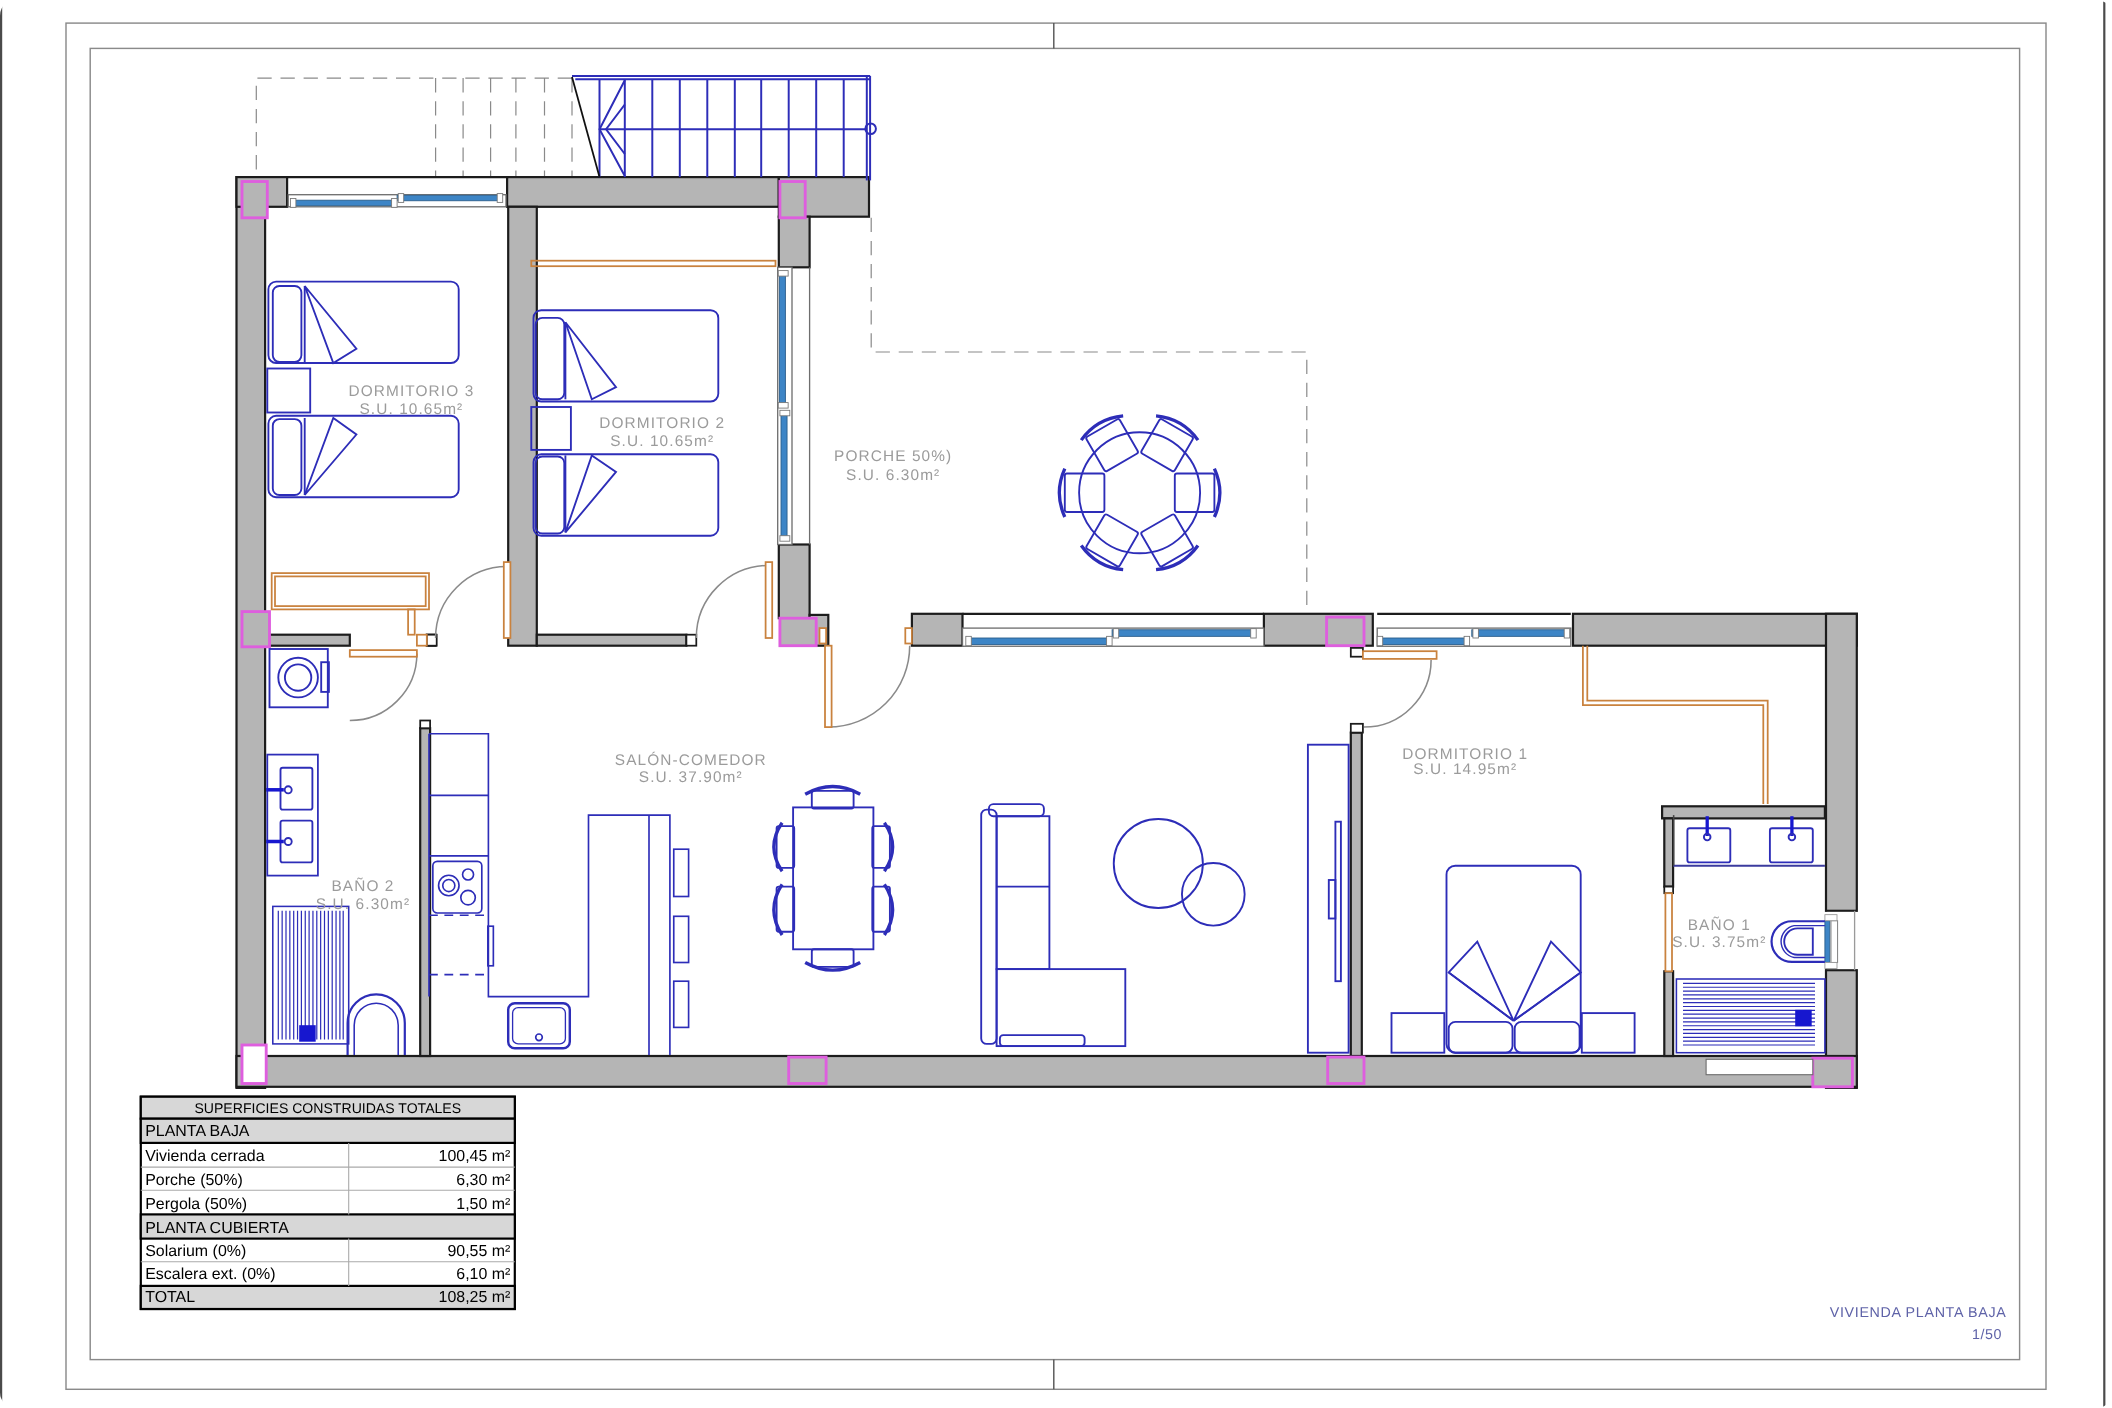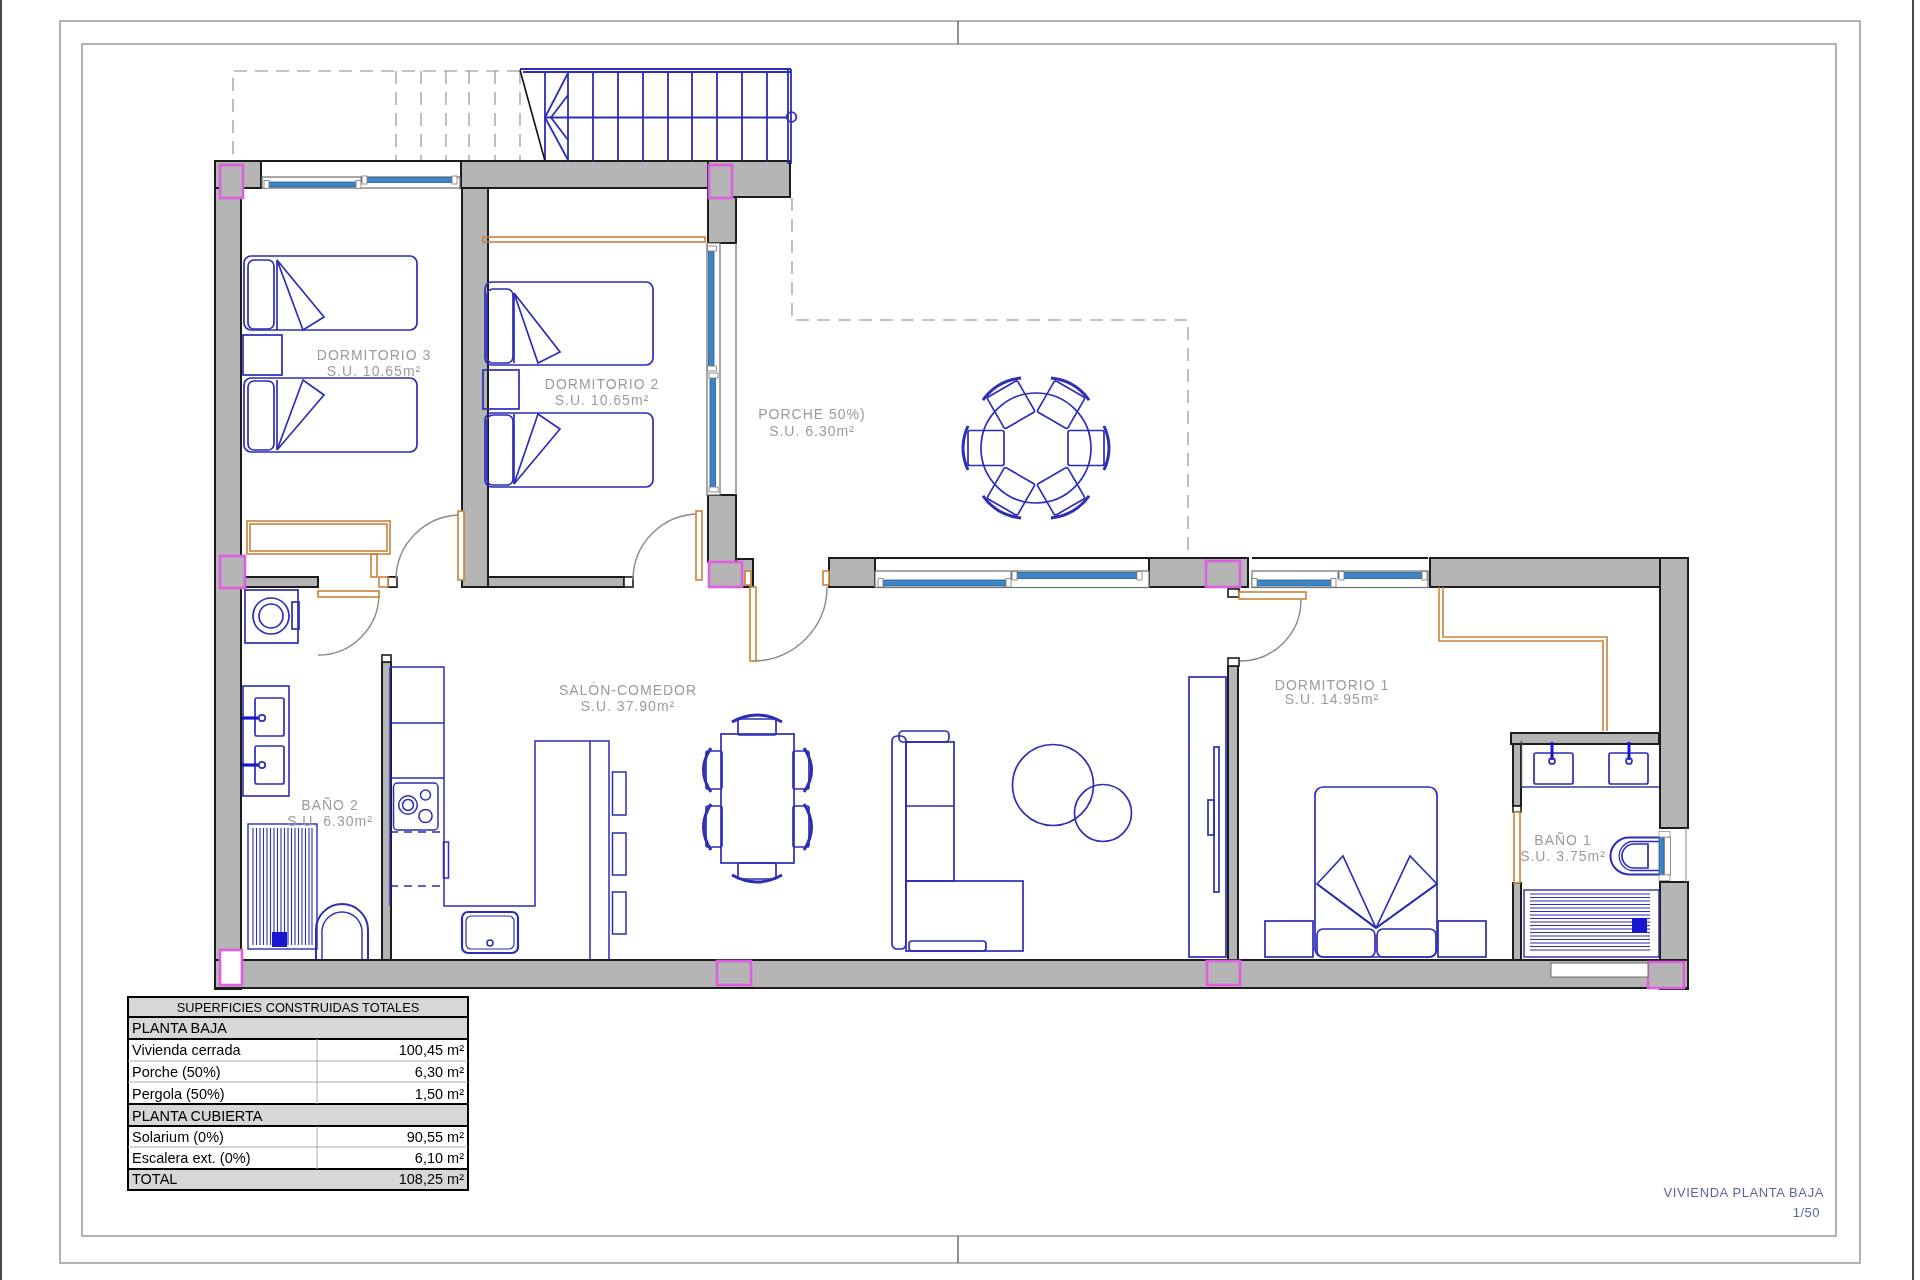--- a/index.html
+++ b/index.html
@@ -1,16 +1,16 @@
 <!DOCTYPE html>
 <html><head>
 <meta charset="utf-8">
 <style>
   html,body{margin:0;padding:0;background:#ffffff;}
-  #page{position:relative;width:1920px;height:1280px;background:#ffffff;overflow:hidden;}
+  #page{position:relative;width:1920px;height:1280px;background:#ffffff;overflow:hidden;border-radius:14px;}
   svg{position:absolute;left:0;top:0;}
   text{font-family:"Liberation Sans", sans-serif;}
   .lbl{fill:#9b9b9b;letter-spacing:1px;}
   .tbl{font-family:"Liberation Sans", sans-serif;}
 </style>
 </head>
 <body>
 <div id="page">
 <svg width="1920" height="1280" viewBox="0 0 1920 1280">
 

